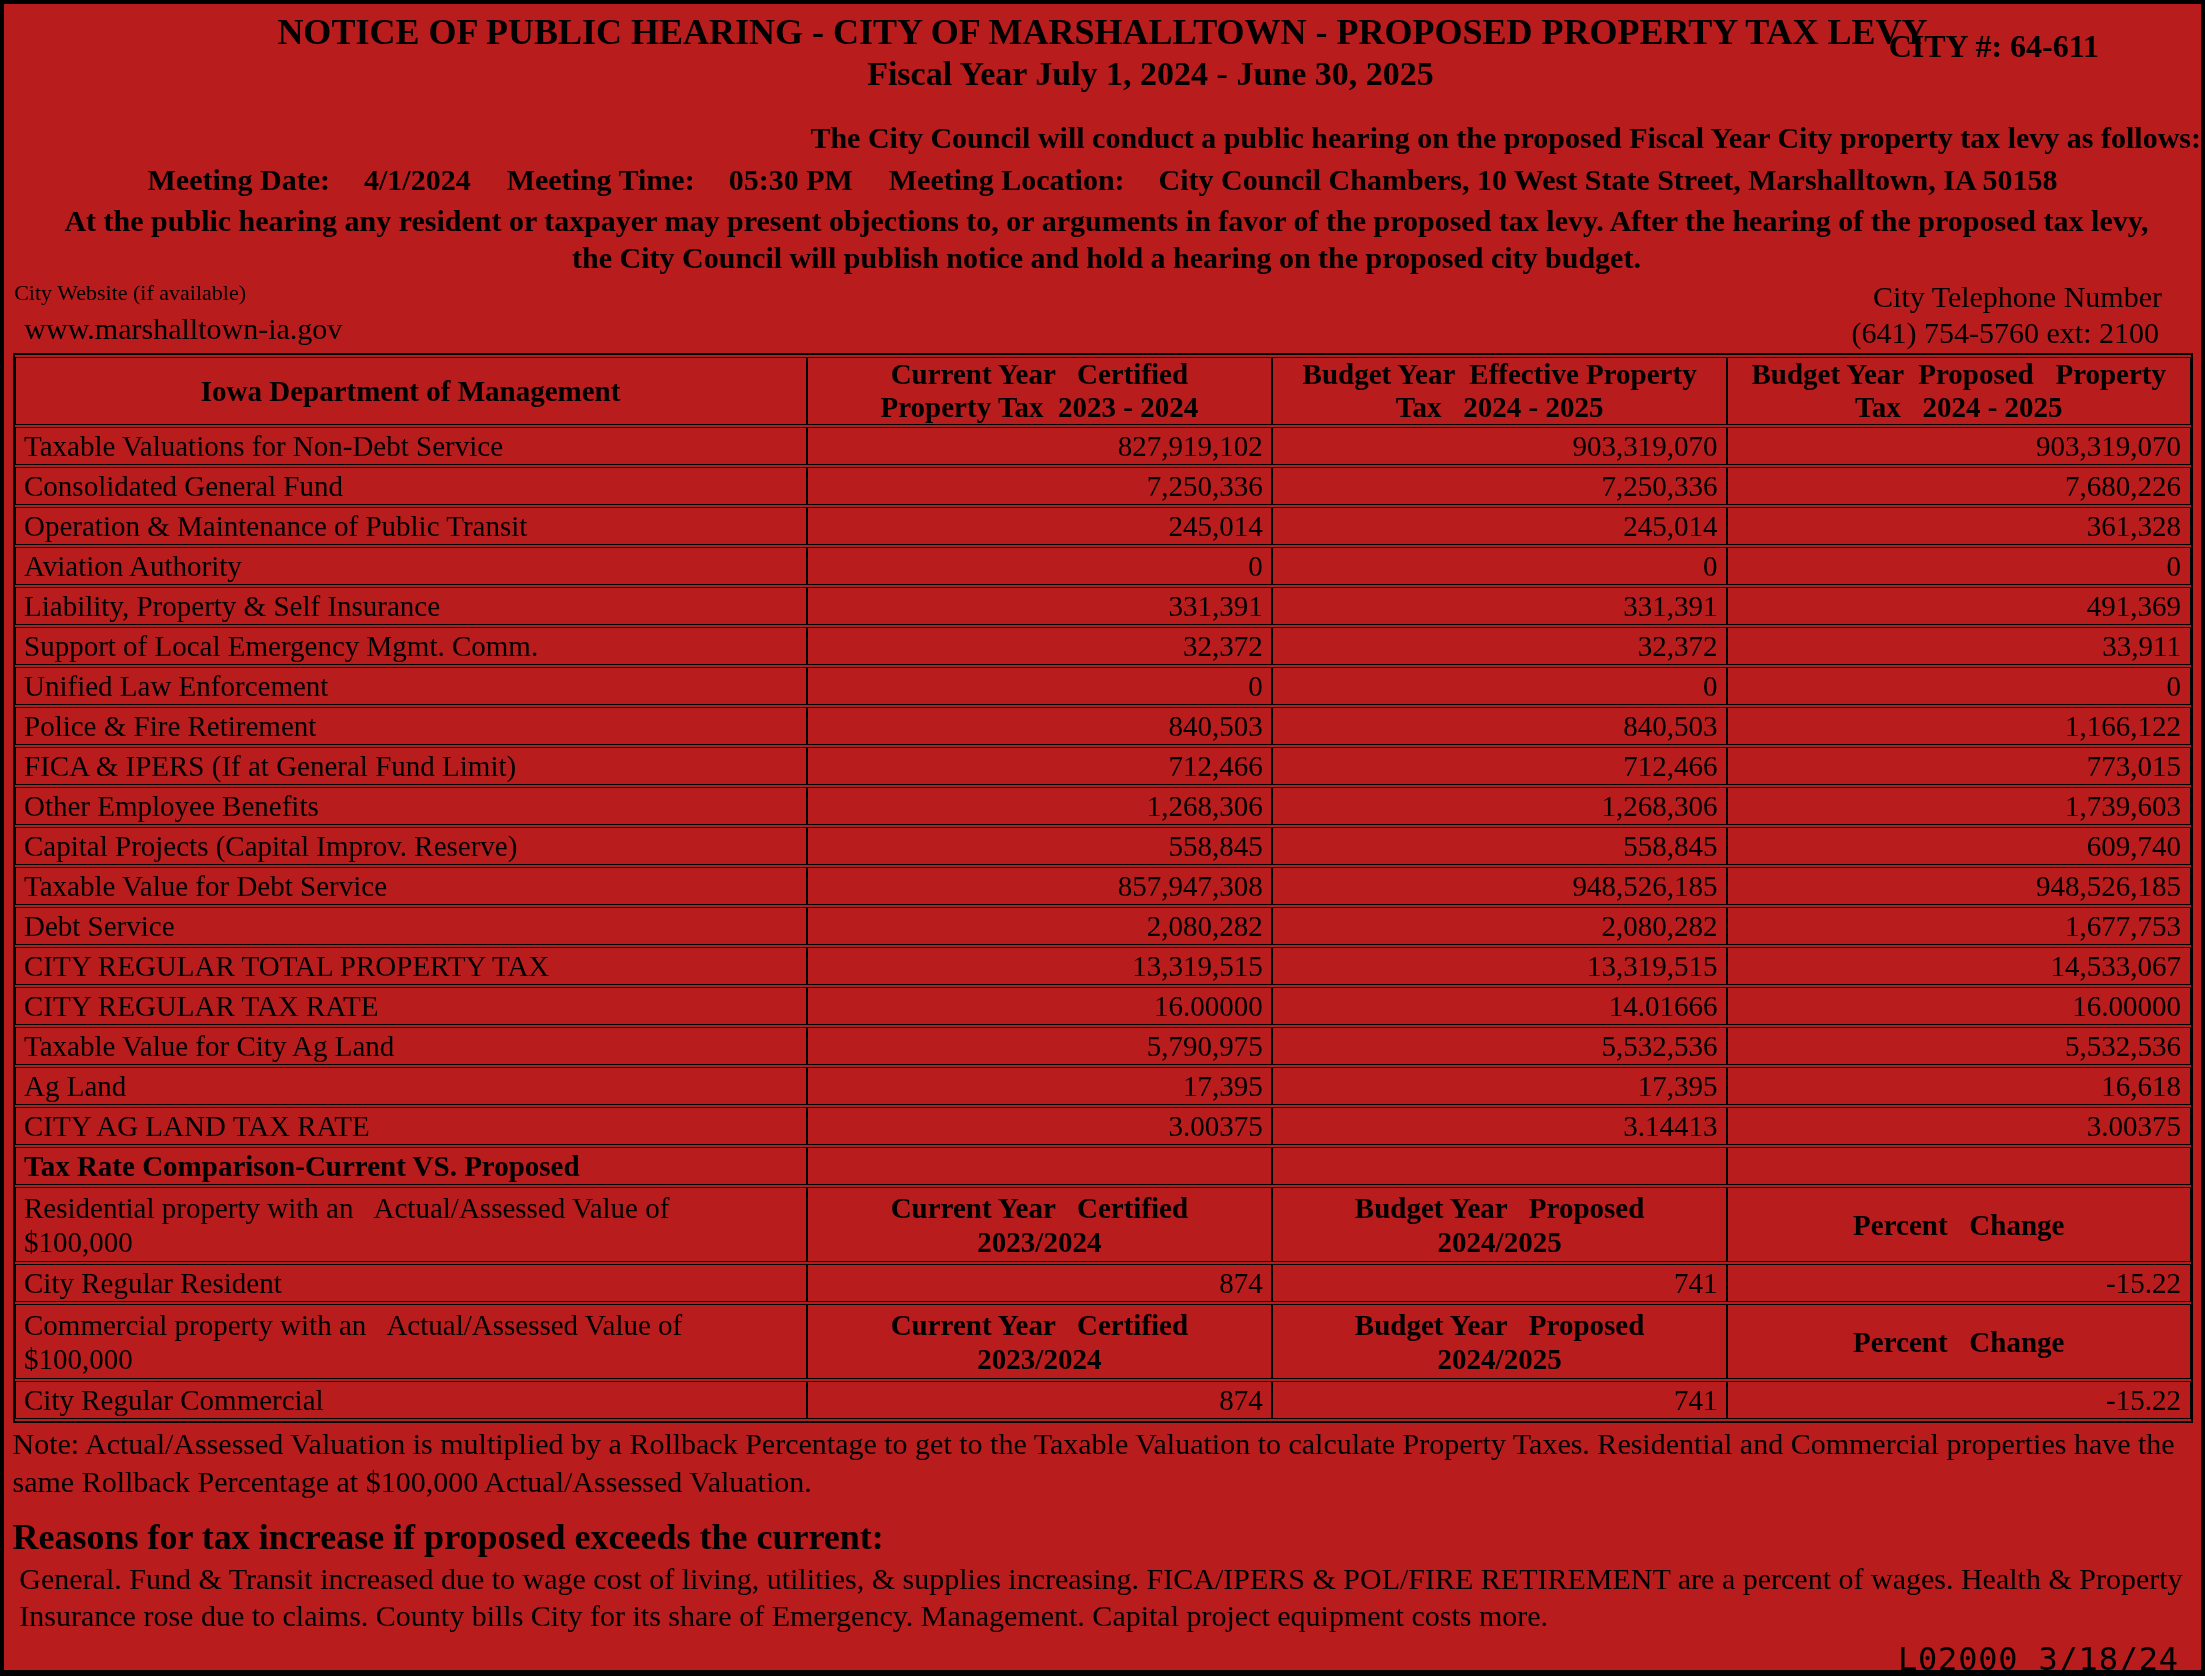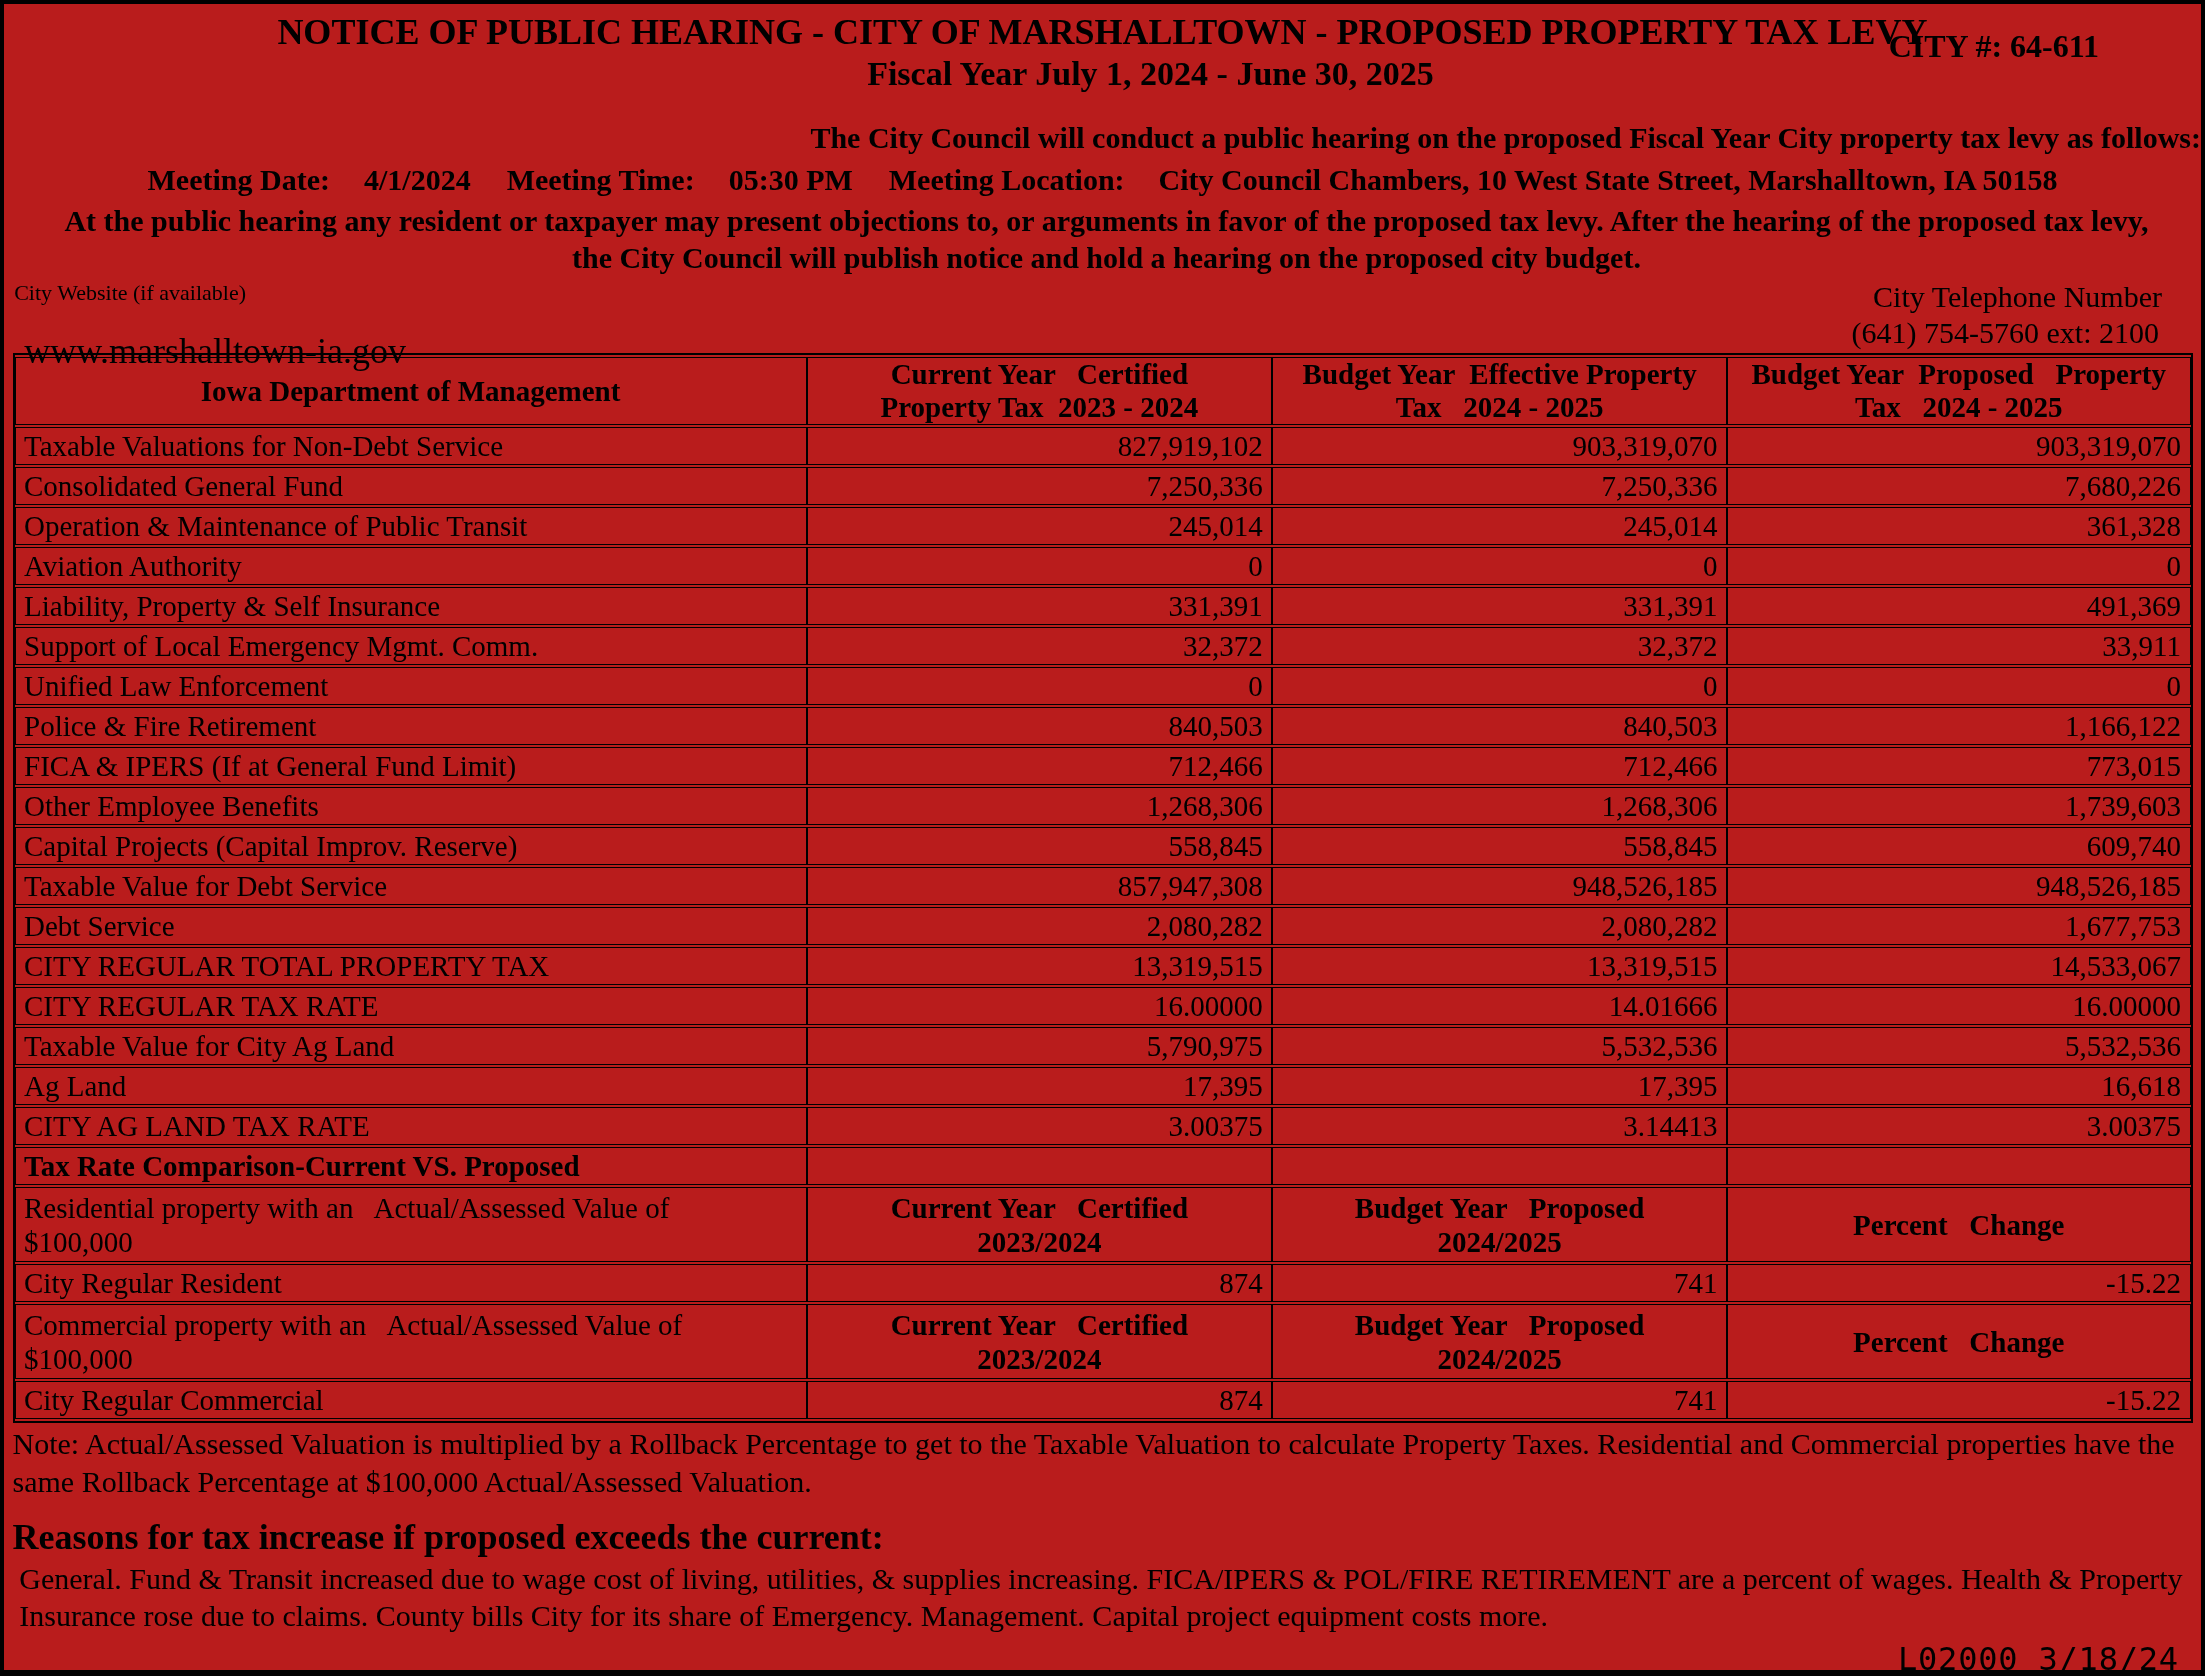--- a/index.html
+++ b/index.html
@@ -17,21 +17,21 @@
   .header-area{position:relative;height:349px;}
   .title1{position:absolute;top:6.8px;left:0;width:100%;text-align:center;font-size:36px;font-weight:bold;}
   .title2{position:absolute;top:51px;left:0;width:100%;text-align:center;font-size:34px;font-weight:bold;padding-left:48px;}
   .city-number{position:absolute;top:24px;right:102px;font-size:32px;font-weight:bold;}
   .intro-line{position:absolute;top:117px;left:0;width:100%;text-align:right;font-size:30px;font-weight:bold;}
   .meeting-line{position:absolute;top:159px;left:0;width:100%;text-align:center;font-size:30px;font-weight:bold;}
   .meeting-line .gap{margin-right:34px;margin-top:40px;}
   .meeting-line .vgap{margin-right:36px;}
   .hearing-par{position:absolute;top:198px;left:44px;width:2117px;text-align:center;font-size:30px;font-weight:bold;line-height:37px;}
   .website-label{position:absolute;top:276px;left:10.2px;font-size:22px;}
-  .website-url{position:absolute;top:326px;left:20.3px;font-size:36px;}
+  .website-url{position:absolute;top:308px;left:20.3px;font-size:30px;}
   .phone-label{position:absolute;top:276px;right:39px;font-size:30px;}
   .phone-value{position:absolute;top:312px;right:42px;font-size:30px;}
   
   .table-wrap{margin:0 8.5px;border:2.5px solid #000;}
   table{width:100%;border-collapse:separate;border-spacing:0 2.5px;table-layout:fixed;}
   td{border:1.7px solid #000;box-sizing:border-box;font-size:29px;padding:0 8.5px;height:38px;vertical-align:middle;overflow:hidden;}
   td.lbl{text-align:left;}
   td.num{text-align:right;}
   thead td{font-weight:bold;text-align:center;white-space:pre-wrap;line-height:33px;height:68px;}
   td.cmp-lbl{white-space:pre-wrap;line-height:34px;height:75px;font-weight:normal;text-align:left;}

